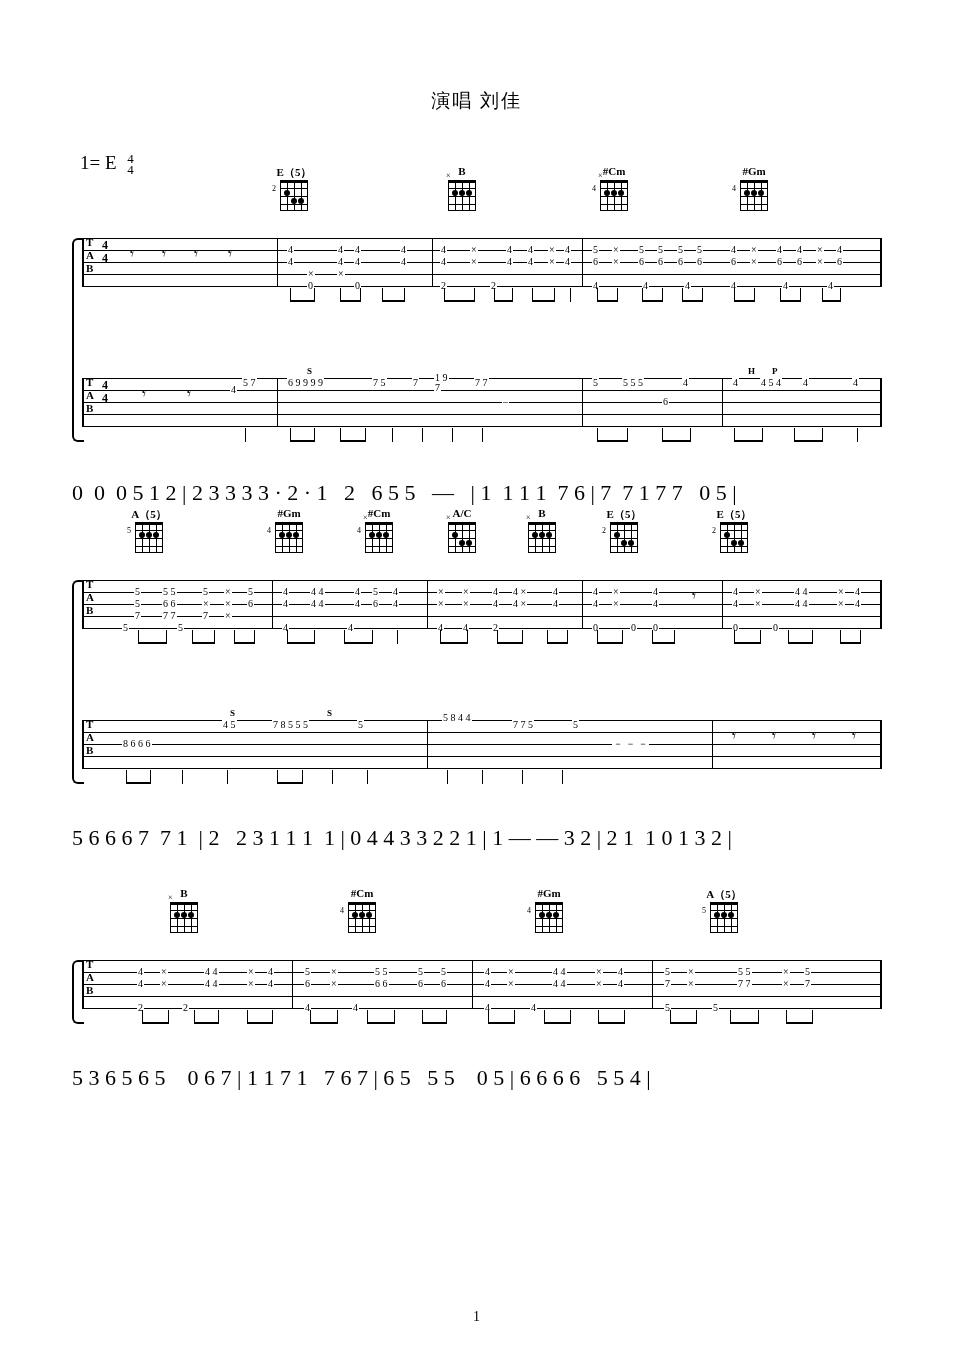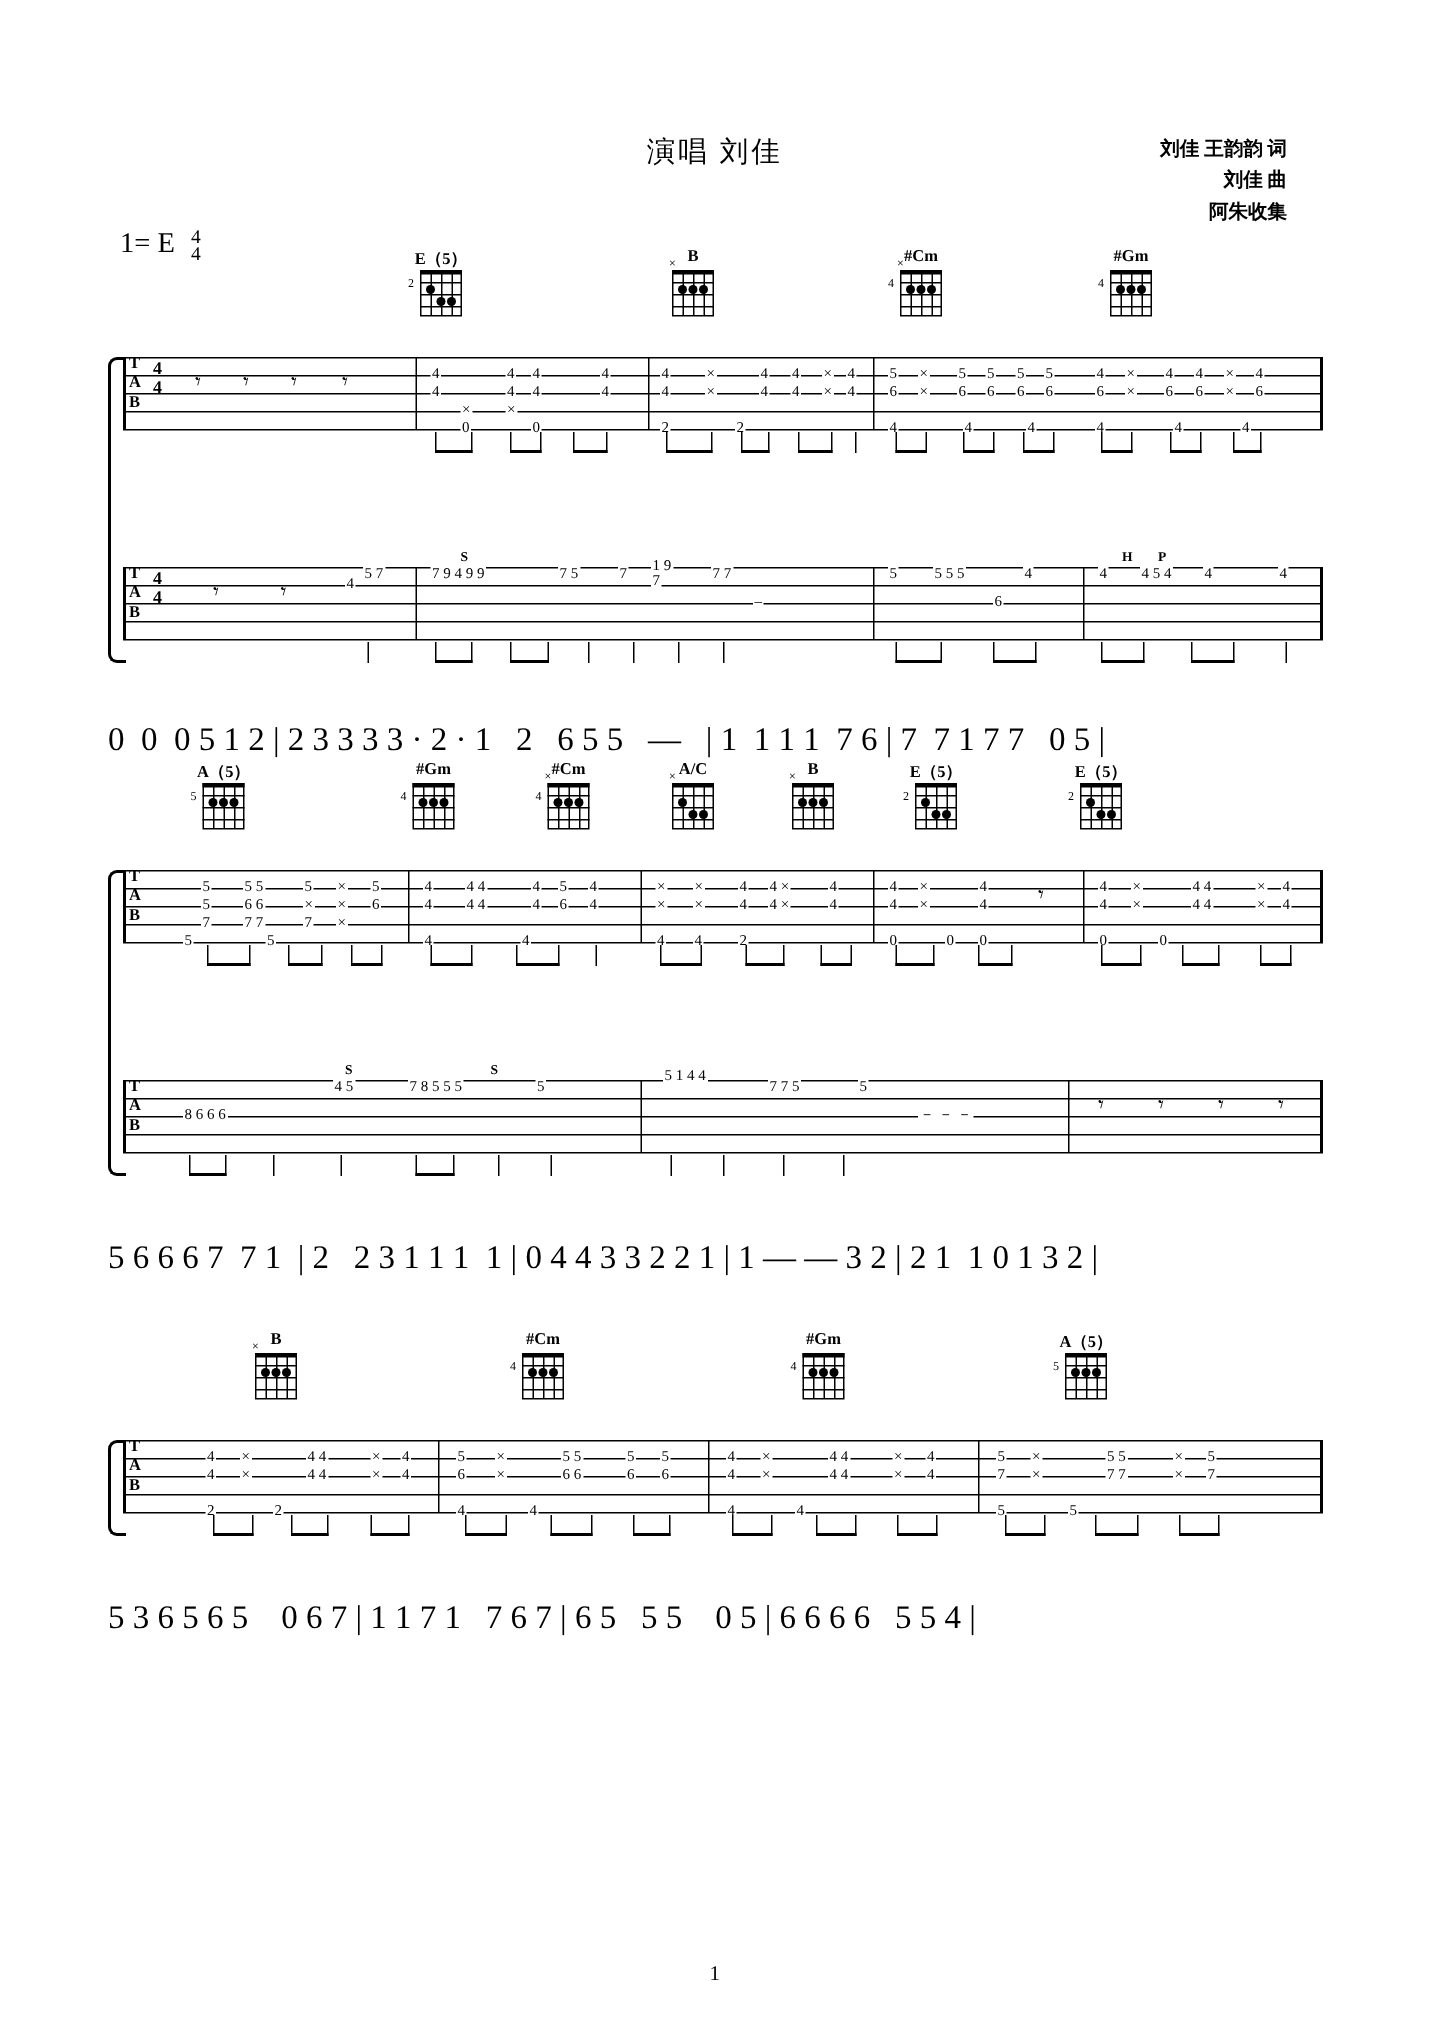--- a/index.html
+++ b/index.html
@@ -55,25 +55,20 @@
   .jianpu{position:absolute;left:72px;width:830px;font-family:"Liberation Serif",serif;
           font-size:22px;letter-spacing:0px;white-space:pre;}
   .lyrics{position:absolute;left:72px;width:830px;font-size:15px;white-space:pre;}
 </style>
 </head>
 <body>
 
 <div class="sheet">
 
   <div class="subtitle">演唱 刘佳</div>
-  <div class="credits">
-    <div>刘佳 王韵韵 词</div>
-    <div>刘佳 曲</div>
-    <div>阿朱收集</div>
-  </div>
   <div class="keysig">
     <span>1= E</span>
     <span class="frac">
       <span>4</span>
       <span>4</span>
     </span>
   </div>
 
   <div class="system" style="top:238px;height:200px;">
     <div class="brace" style="top:0;height:200px;"></div>
@@ -292,21 +287,21 @@
           <div class="bar" style="left:500px"></div>
           <div class="bar" style="left:640px"></div>
         <div class="tabclef">T<br>A<br>B</div>
         <div class="timesig">4<br>4</div>
 
         <div class="rest" style="left:60px;top:8px">𝄾</div>
         <div class="rest" style="left:105px;top:8px">𝄾</div>
         <div class="tabnum" style="left:148px;top:7px">4</div>
         <div class="mark" style="left:225px;top:-12px">S</div>
         <div class="tabnum" style="left:160px;top:0px">5 7</div>
-        <div class="tabnum" style="left:205px;top:0px">7 9 4 9 9</div>
+        <div class="tabnum" style="left:205px;top:0px">6 9 9 9 9</div>
         <div class="tabnum" style="left:290px;top:0px">7 5</div>
         <div class="tabnum" style="left:330px;top:0px">7</div>
         <div class="tabnum" style="left:352px;top:-5px">1 9</div>
         <div class="tabnum" style="left:352px;top:5px">7</div>
         <div class="tabnum" style="left:392px;top:0px">7 7</div>
         <div class="tabnum" style="left:420px;top:19px">–</div>
         <div class="tabnum" style="left:510px;top:0px">5</div>
         <div class="tabnum" style="left:540px;top:0px">5 5 5</div>
         <div class="tabnum" style="left:600px;top:0px">4</div>
         <div class="tabnum" style="left:580px;top:19px">6</div>
@@ -625,21 +620,21 @@
         <div class="bar" style="left:345px"></div>
           <div class="bar" style="left:630px"></div>
         <div class="tabclef">T<br>A<br>B</div>
 
         <div class="tabnum" style="left:40px;top:19px">8 6 6  6</div>
         <div class="mark" style="left:148px;top:-12px">S</div>
         <div class="mark" style="left:245px;top:-12px">S</div>
         <div class="tabnum" style="left:140px;top:0px">4 5</div>
         <div class="tabnum" style="left:190px;top:0px">7 8 5 5 5</div>
         <div class="tabnum" style="left:275px;top:0px">5</div>
-        <div class="tabnum" style="left:360px;top:-7px">5 1 4 4</div>
+        <div class="tabnum" style="left:360px;top:-7px">5 8 4 4</div>
         <div class="tabnum" style="left:430px;top:0px">7 7 5</div>
         <div class="tabnum" style="left:490px;top:0px">5</div>
         <div class="tabnum" style="left:530px;top:19px">－ － －</div>
         <div class="rest" style="left:650px;top:8px">𝄾</div>
         <div class="rest" style="left:690px;top:8px">𝄾</div>
         <div class="rest" style="left:730px;top:8px">𝄾</div>
         <div class="rest" style="left:770px;top:8px">𝄾</div>
 
         <div class="rhy">
           <div class="stem" style="left:44px"></div>

